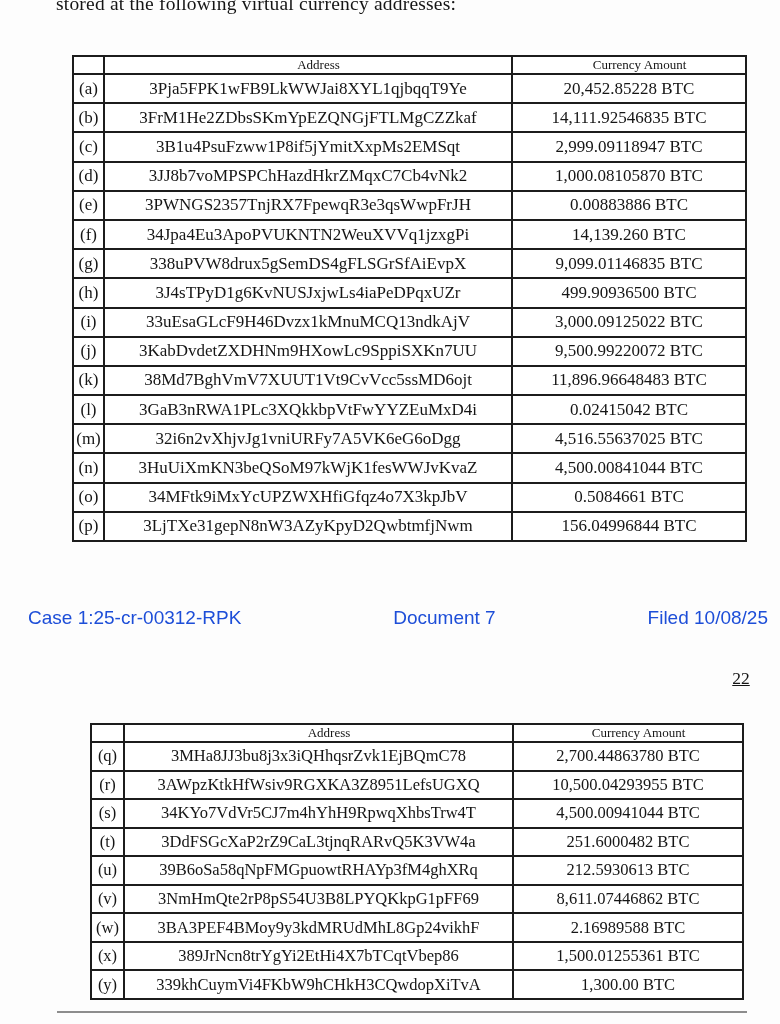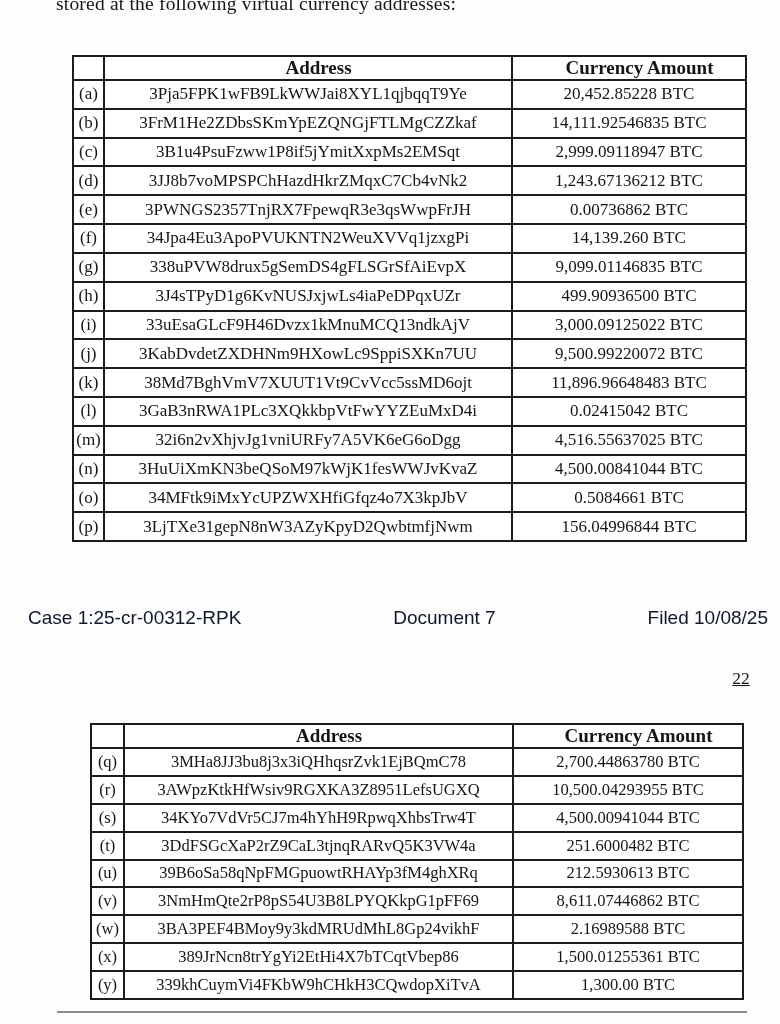--- a/index.html
+++ b/index.html
@@ -36,22 +36,22 @@
   table.btc-table th,
   table.btc-table td {
     border: 2px solid #1c1c1c;
     text-align: center;
     vertical-align: middle;
     padding: 0 2px;
     overflow: hidden;
     white-space: nowrap;
   }
   table.btc-table th {
-    font-size: 19px;
-    font-weight: bold;
+    font-size: 13px;
+    font-weight: normal;
     padding-left: 23px;
   }
   table.btc-table td {
     font-size: 17px;
   }
   table.t1 {
     left: 72px;
     top: 55px;
     width: 673px;
     height: 487px;
@@ -135,26 +135,26 @@
           <td>14,111.92546835 BTC</td>
         </tr>
         <tr>
           <td>(c)</td>
           <td>3B1u4PsuFzww1P8if5jYmitXxpMs2EMSqt</td>
           <td>2,999.09118947 BTC</td>
         </tr>
         <tr>
           <td>(d)</td>
           <td>3JJ8b7voMPSPChHazdHkrZMqxC7Cb4vNk2</td>
-          <td>1,243.67136212 BTC</td>
+          <td>1,000.08105870 BTC</td>
         </tr>
         <tr>
           <td>(e)</td>
           <td>3PWNGS2357TnjRX7FpewqR3e3qsWwpFrJH</td>
-          <td>0.00736862 BTC</td>
+          <td>0.00883886 BTC</td>
         </tr>
         <tr>
           <td>(f)</td>
           <td>34Jpa4Eu3ApoPVUKNTN2WeuXVVq1jzxgPi</td>
           <td>14,139.260 BTC</td>
         </tr>
         <tr>
           <td>(g)</td>
           <td>338uPVW8drux5gSemDS4gFLSGrSfAiEvpX</td>
           <td>9,099.01146835 BTC</td>
@@ -200,21 +200,21 @@
           <td>0.5084661 BTC</td>
         </tr>
         <tr>
           <td>(p)</td>
           <td>3LjTXe31gepN8nW3AZyKpyD2QwbtmfjNwm</td>
           <td>156.04996844 BTC</td>
         </tr>
       </tbody>
   </table>
 
-  <div class="stamp" style="color: #0f172a;">
+  <div class="stamp" style="color: #1d4ed8;">
     <span>Case 1:25-cr-00312-RPK</span>
     <span>Document 7</span>
     <span>Filed 10/08/25</span>
   </div>
 
   <div class="pagenum">22</div>
 
   <table class="btc-table t2">
     <colgroup>
       <col class="c-label">

